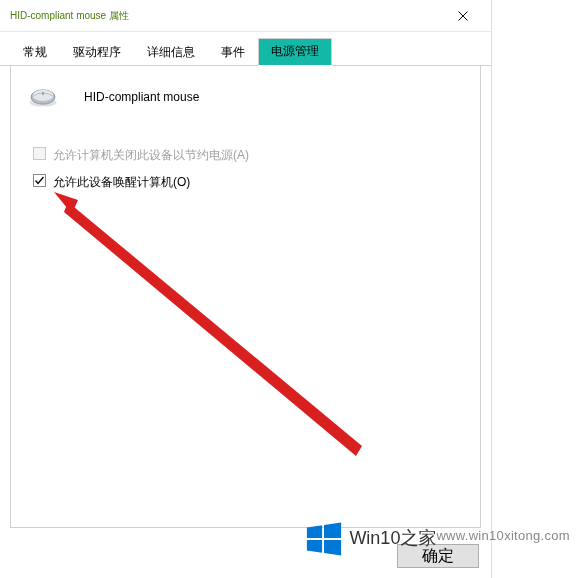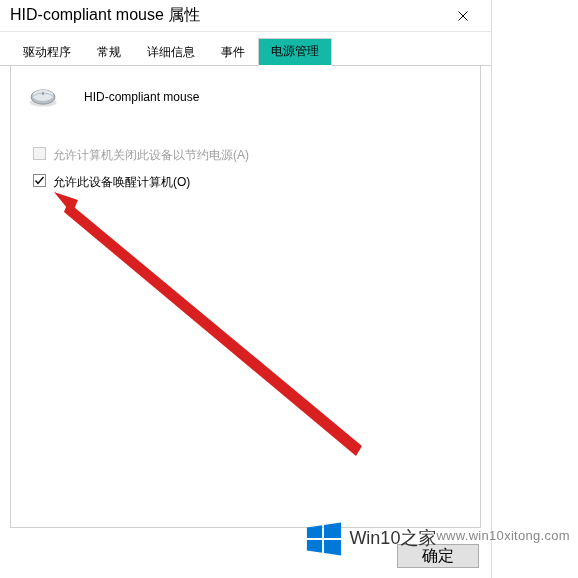--- a/index.html
+++ b/index.html
@@ -27,22 +27,22 @@
     }
     .titlebar {
       height: 32px;
       display: flex;
       align-items: center;
       justify-content: space-between;
       padding: 0 8px 0 10px;
       border-bottom: 1px solid #e8e8e8;
     }
     .titlebar-title {
-      font-size: 16px;
-      color: #000000;
+      font-size: 10px;
+      color: #4d7c0f;
     }
     .close-btn {
       width: 40px;
       height: 28px;
       display: flex;
       align-items: center;
       justify-content: center;
       cursor: pointer;
     }
     .close-btn svg {
@@ -196,22 +196,22 @@
   <div class="titlebar">
     <span class="titlebar-title">HID-compliant mouse 属性</span>
     <div class="close-btn">
       <svg viewBox="0 0 10 10">
         <path d="M0.5 0.5 L9.5 9.5 M9.5 0.5 L0.5 9.5" stroke="#000" stroke-width="1" fill="none"></path>
       </svg>
     </div>
   </div>
 
   <div class="tabbar">
+    <div class="tab">常规</div>
     <div class="tab">驱动程序</div>
-    <div class="tab">常规</div>
     <div class="tab">详细信息</div>
     <div class="tab">事件</div>
     <div class="tab active">电源管理</div>
   </div>
 
   <div class="tabcontent">
     <div class="device-row">
       <svg class="mouse-icon" viewBox="0 0 40 26">
         <ellipse cx="20" cy="20" rx="17" ry="5" fill="#000" opacity="0.12"></ellipse>
         <ellipse cx="20" cy="13" rx="15" ry="9" fill="#b8bfc6" stroke="#6d7883" stroke-width="0.8"></ellipse>

